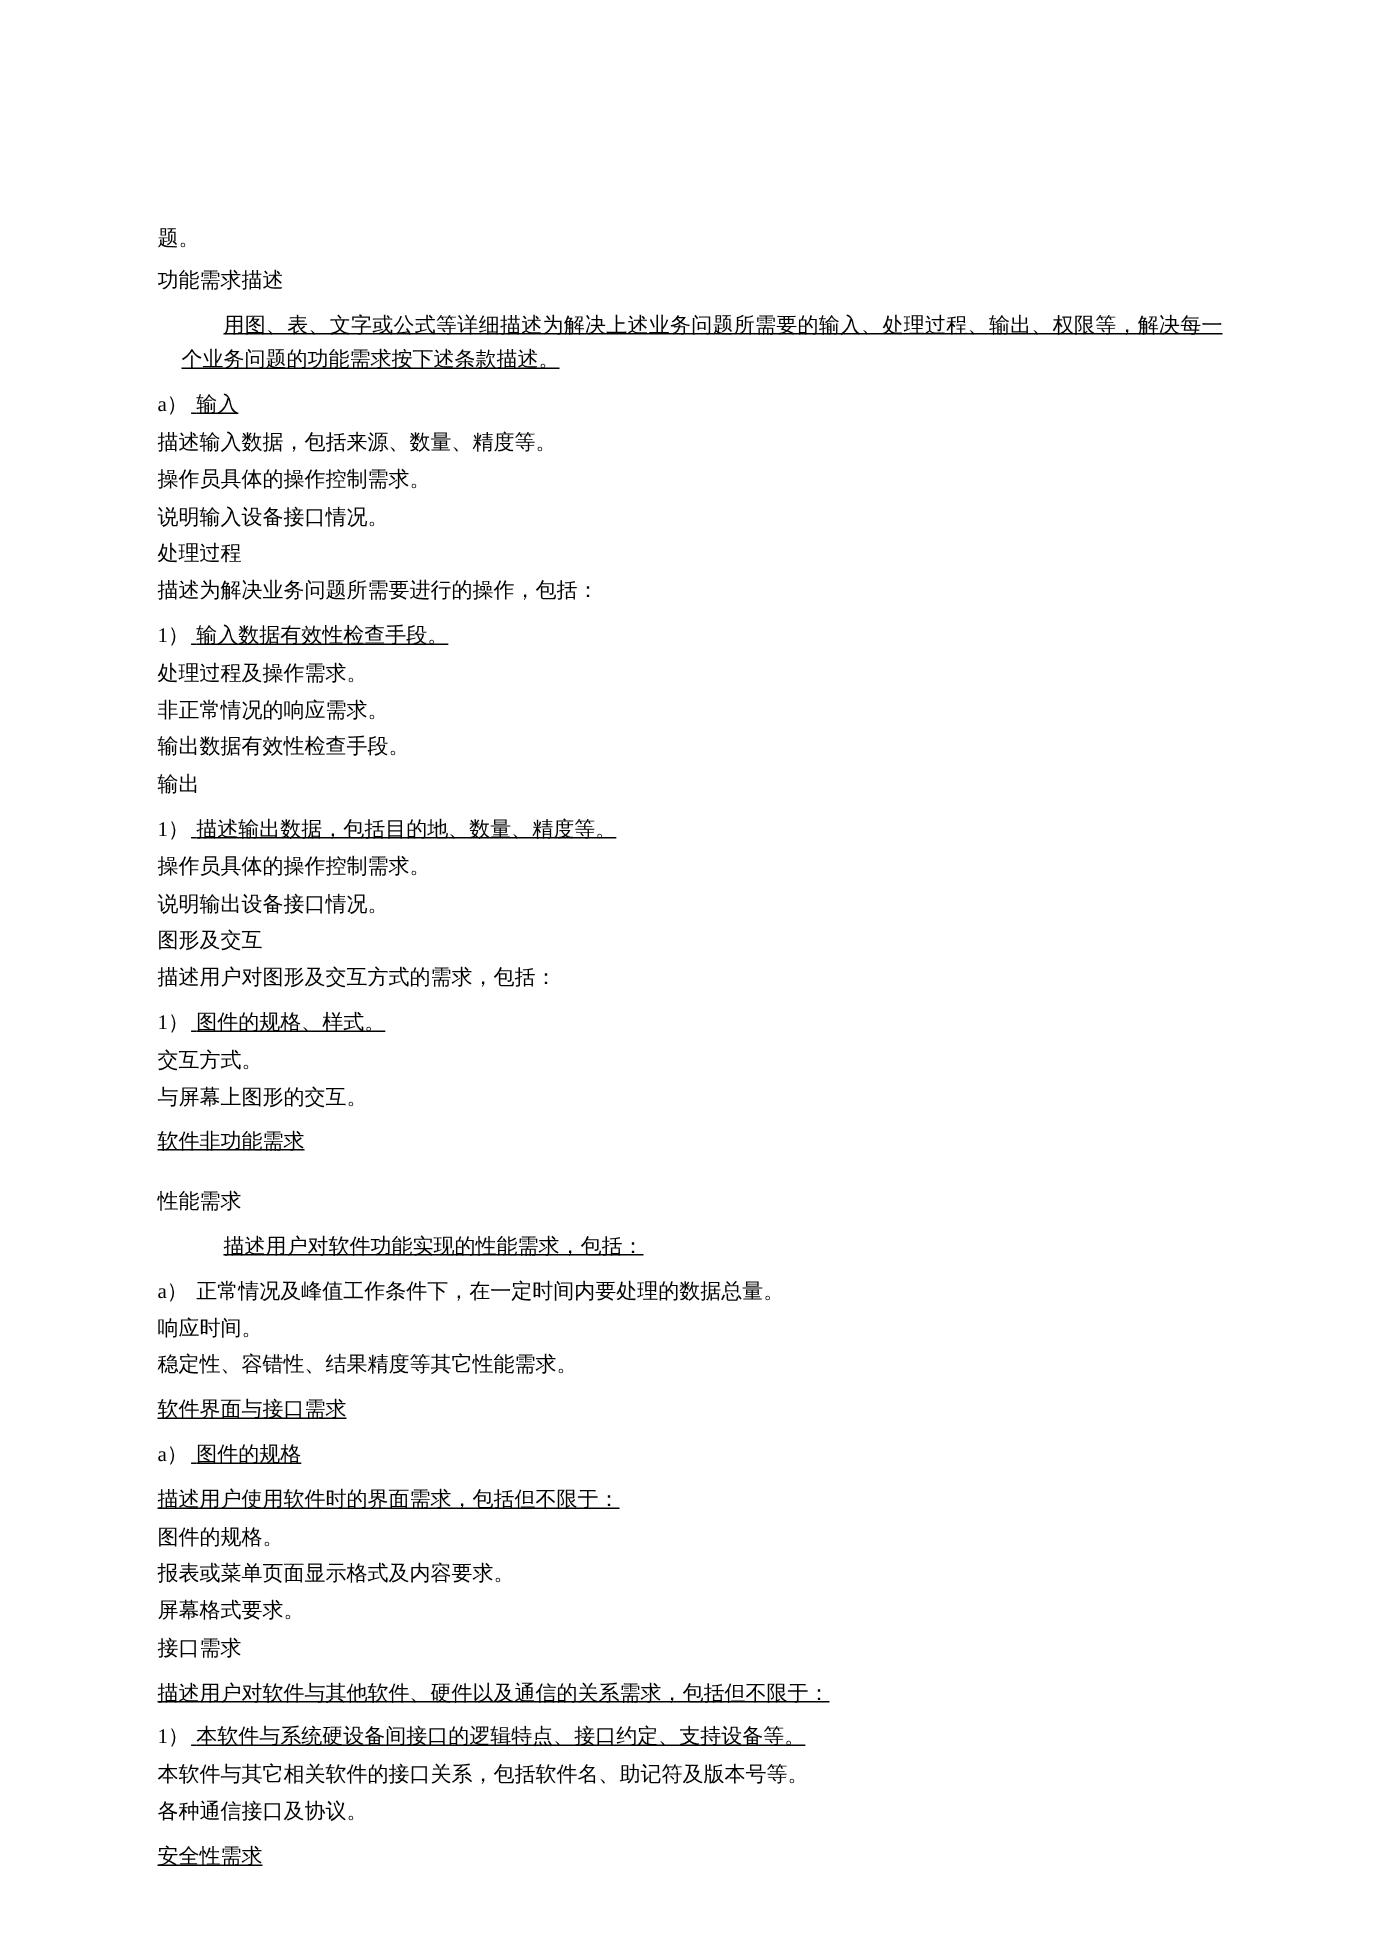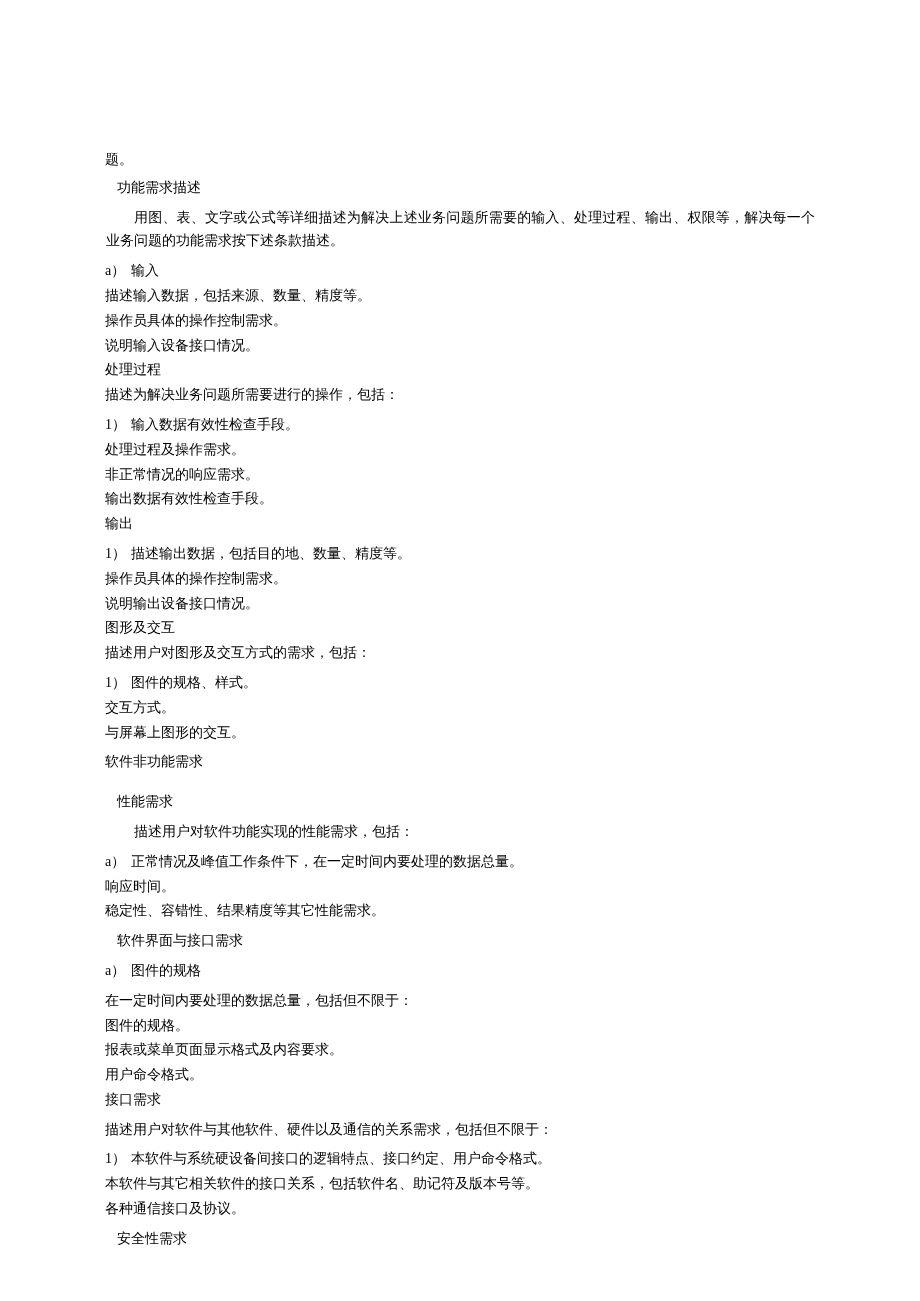--- a/index.html
+++ b/index.html
@@ -8,28 +8,28 @@
       min-height: 1301px;
       background: #fff;
       font-family: "SimSun", "宋体", serif;
       font-size: 14px;
       color: #000;
       line-height: 1.7;
       padding: 148px 105px 50px 105px;
     }
     .frag { margin-left: 0; }
     .h2 { margin-left: 0; margin-top: 4px; margin-bottom: 16px; }
-    .h3 { margin-left: 12px; margin-top: 4px; margin-bottom: 2px; }
-    .para { text-indent: 2em; margin-left: 1px; margin-top: 6px; margin-bottom: 6px; text-align: justify; }
+    .h3 { margin-left: 0; margin-top: 4px; margin-bottom: 2px; }
+    .para { text-indent: 2em; margin-left: 16px; margin-top: 6px; margin-bottom: 6px; text-align: justify; text-decoration: underline; }
     .ind1 { margin-left: 2em; }
     .ind2 { margin-left: 4em; }
     .ind3 { margin-left: 6em; }
     .marker { display: inline-block; min-width: 1.6em; }
     .item { margin: 1px 0; }
-    .sec-gap { margin-top: 6px; }
+    .sec-gap { margin-top: 6px; text-decoration: underline; }
   </style>
 </head>
 <body>
 
 <div class="frag">题。</div>
 
 <div class="h3">功能需求描述</div>
 
 <div class="para">用图、表、文字或公式等详细描述为解决上述业务问题所需要的输入、处理过程、输出、权限等，解决每一个业务问题的功能需求按下述条款描述。</div>
 
@@ -84,29 +84,29 @@
 <div class="ind1 item">响应时间。</div>
 <div class="ind1 item">稳定性、容错性、结果精度等其它性能需求。</div>
 
 <div class="h3 sec-gap">软件界面与接口需求</div>
 
 <div class="ind1 item sec-gap">
   <span class="marker">a）</span>
   <span>图件的规格</span>
 </div>
 
-<div class="ind2 item sec-gap">在一定时间内要处理的数据总量，包括但不限于：</div>
+<div class="ind2 item sec-gap">描述用户使用软件时的界面需求，包括但不限于：</div>
 <div class="ind3 item">图件的规格。</div>
 <div class="ind3 item">报表或菜单页面显示格式及内容要求。</div>
-<div class="ind3 item">用户命令格式。</div>
+<div class="ind3 item">屏幕格式要求。</div>
 
 <div class="ind1 item">接口需求</div>
 
 <div class="ind2 item sec-gap">描述用户对软件与其他软件、硬件以及通信的关系需求，包括但不限于：</div>
 
 <div class="ind3 item sec-gap">
   <span class="marker">1）</span>
-  <span>本软件与系统硬设备间接口的逻辑特点、接口约定、用户命令格式。</span>
+  <span>本软件与系统硬设备间接口的逻辑特点、接口约定、支持设备等。</span>
 </div>
 <div class="ind3 item">本软件与其它相关软件的接口关系，包括软件名、助记符及版本号等。</div>
 <div class="ind3 item">各种通信接口及协议。</div>
 
 <div class="h3 sec-gap">安全性需求</div>
 
 </body></html>

